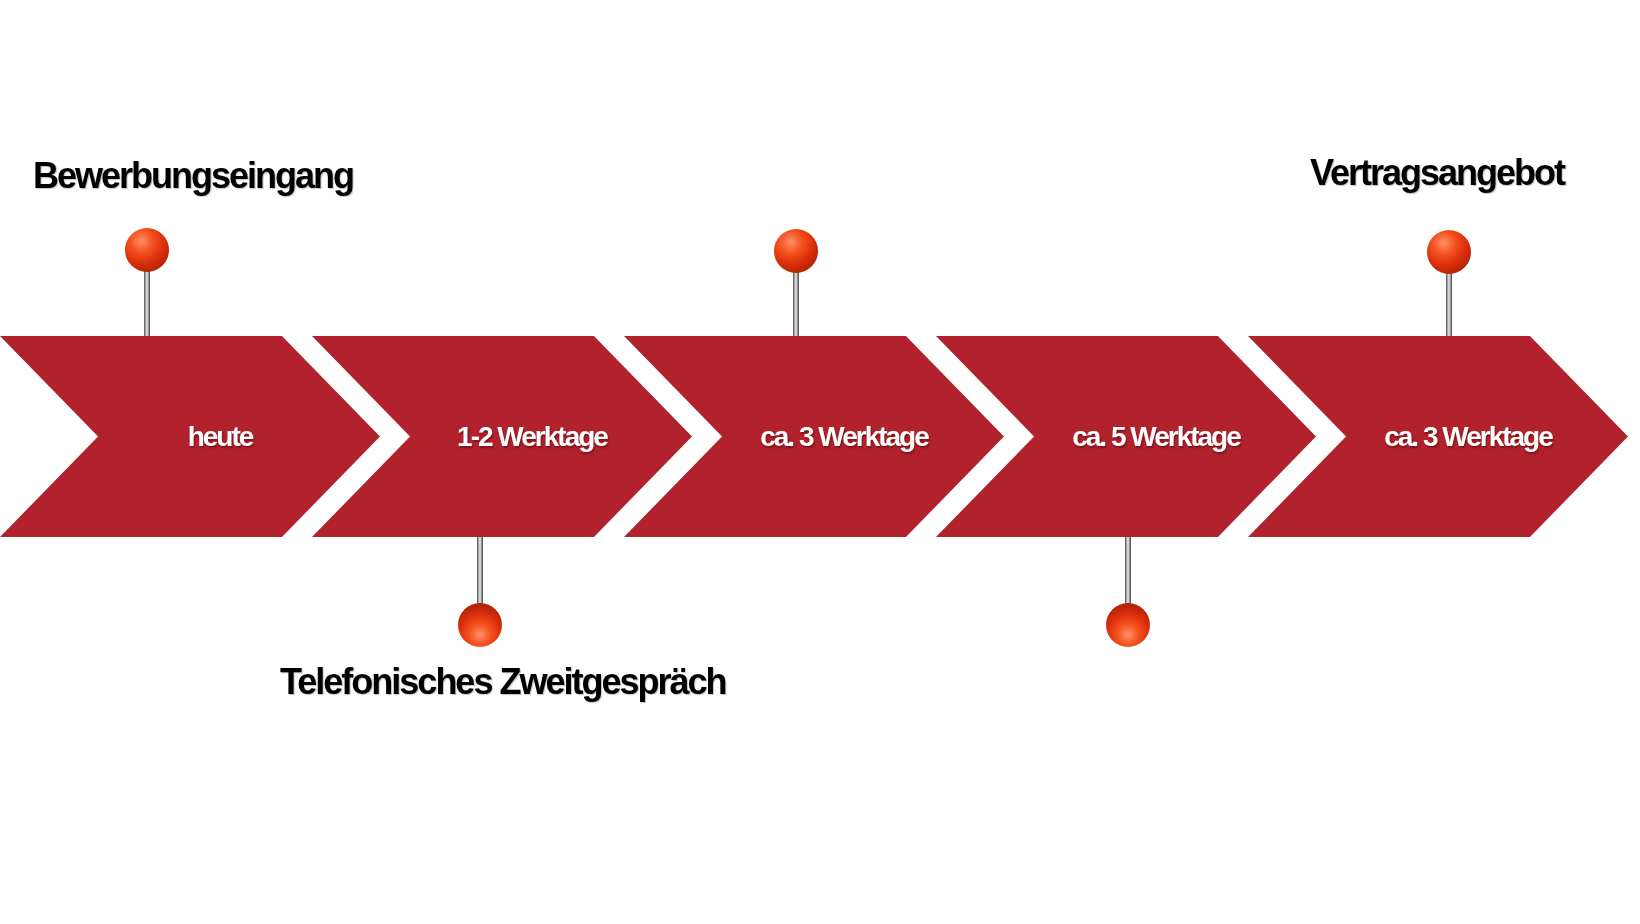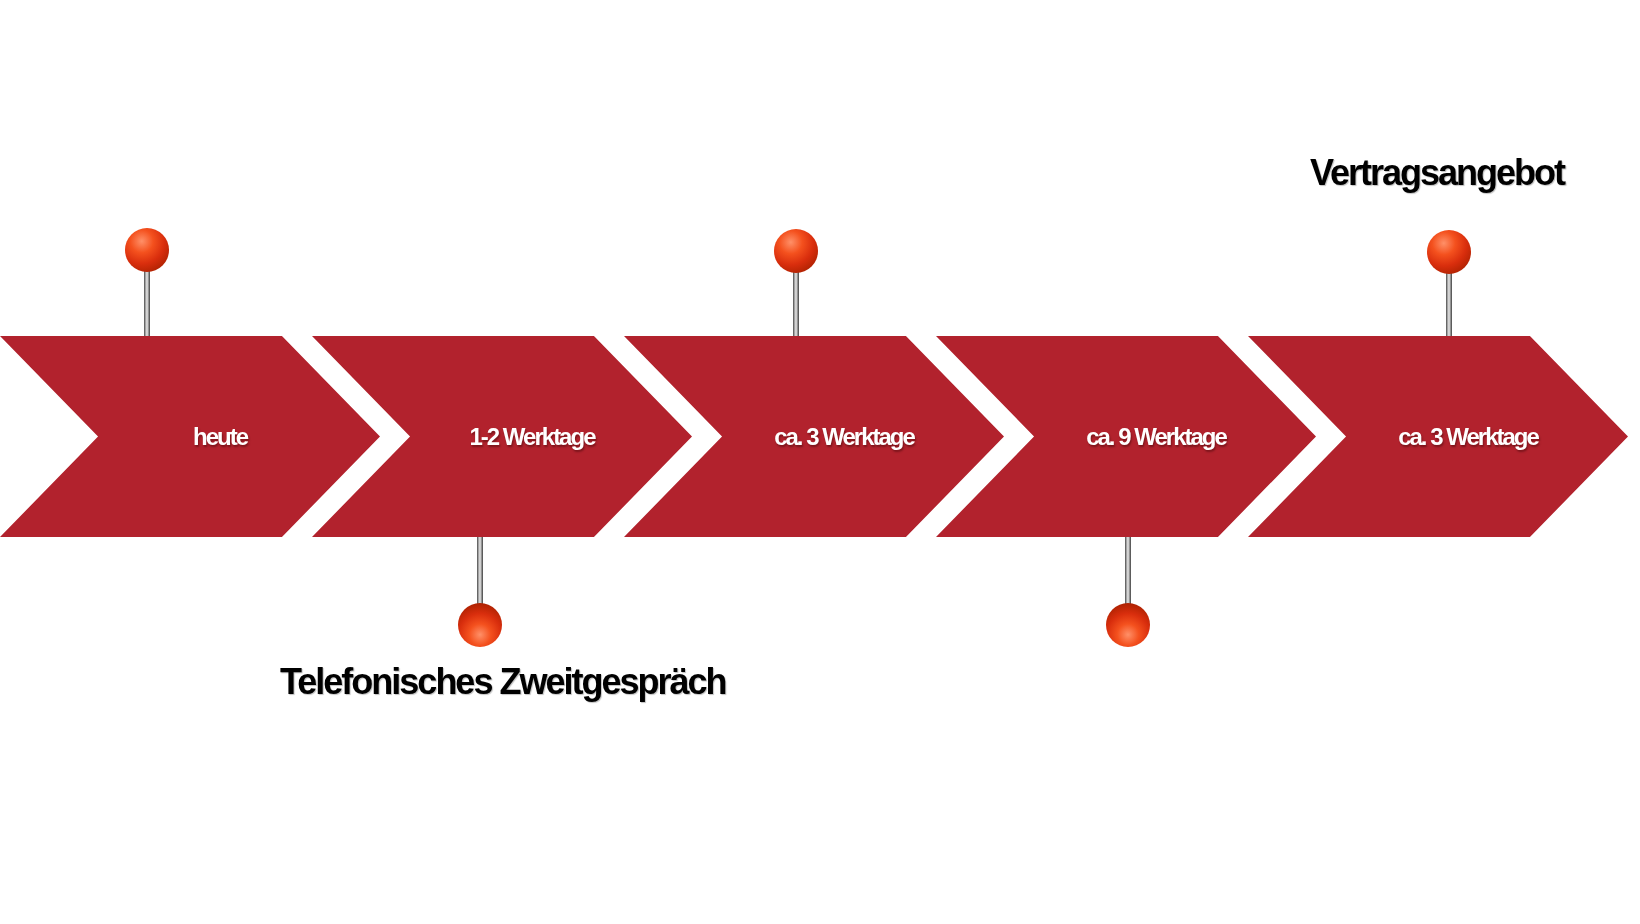--- a/index.html
+++ b/index.html
@@ -28,21 +28,21 @@
     z-index: 2;
   }
   .a1 { left: 0px; }
   .a2 { left: 312px; }
   .a3 { left: 624px; }
   .a4 { left: 936px; }
   .a5 { left: 1248px; }
   .arrow-label {
     color: #ffffff;
     font-weight: bold;
-    font-size: 24px;
+    font-size: 28px;
     letter-spacing: -2px;
     white-space: nowrap;
     text-shadow: 1px 2px 2px rgba(40, 0, 0, 0.4);
   }
 
   
   .pin { position: absolute; }
   .stem {
     position: absolute;
     width: 6px;
@@ -99,21 +99,21 @@
   <div class="arrow a1">
     <span class="arrow-label">heute</span>
   </div>
   <div class="arrow a2">
     <span class="arrow-label">1-2 Werktage</span>
   </div>
   <div class="arrow a3">
     <span class="arrow-label">ca. 3 Werktage</span>
   </div>
   <div class="arrow a4">
-    <span class="arrow-label">ca. 9 Werktage</span>
+    <span class="arrow-label">ca. 5 Werktage</span>
   </div>
   <div class="arrow a5">
     <span class="arrow-label">ca. 3 Werktage</span>
   </div>
 
   <div class="pin pin-top p1">
     <div class="stem"></div>
     <div class="ball"></div>
   </div>
   <div class="pin pin-bottom p2">
@@ -126,16 +126,17 @@
   </div>
   <div class="pin pin-bottom p4">
     <div class="stem"></div>
     <div class="ball flip"></div>
   </div>
   <div class="pin pin-top p5">
     <div class="stem"></div>
     <div class="ball"></div>
   </div>
 
+  <div class="milestone-label l1">Bewerbungseingang</div>
   <div class="milestone-label l2">Telefonisches Zweitgespräch</div>
   <div class="milestone-label l5">Vertragsangebot</div>
 
 </div>
 
 </body></html>

